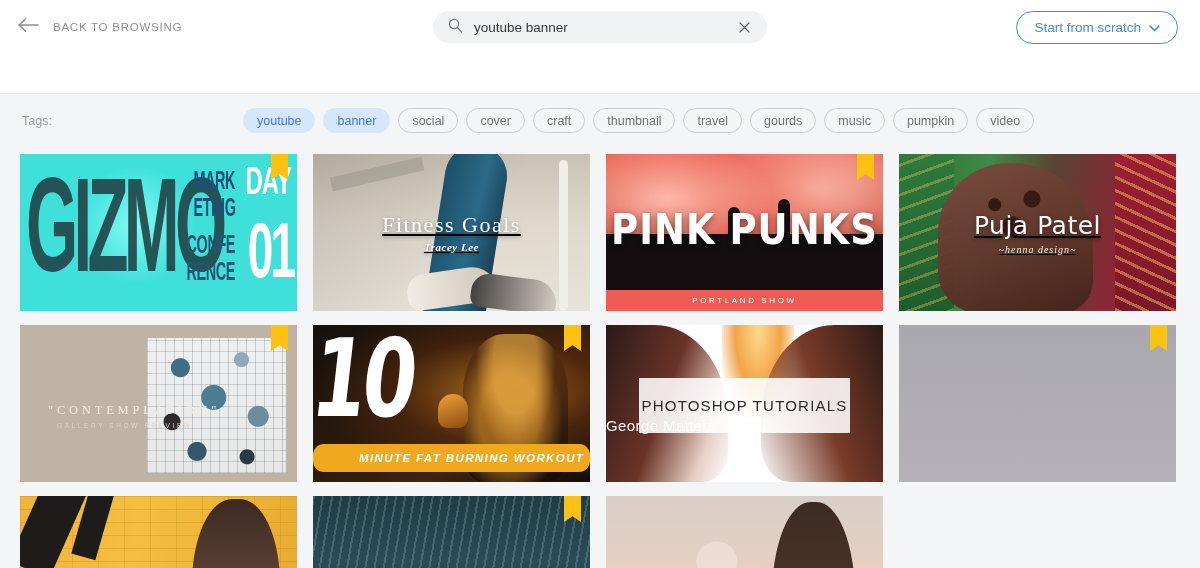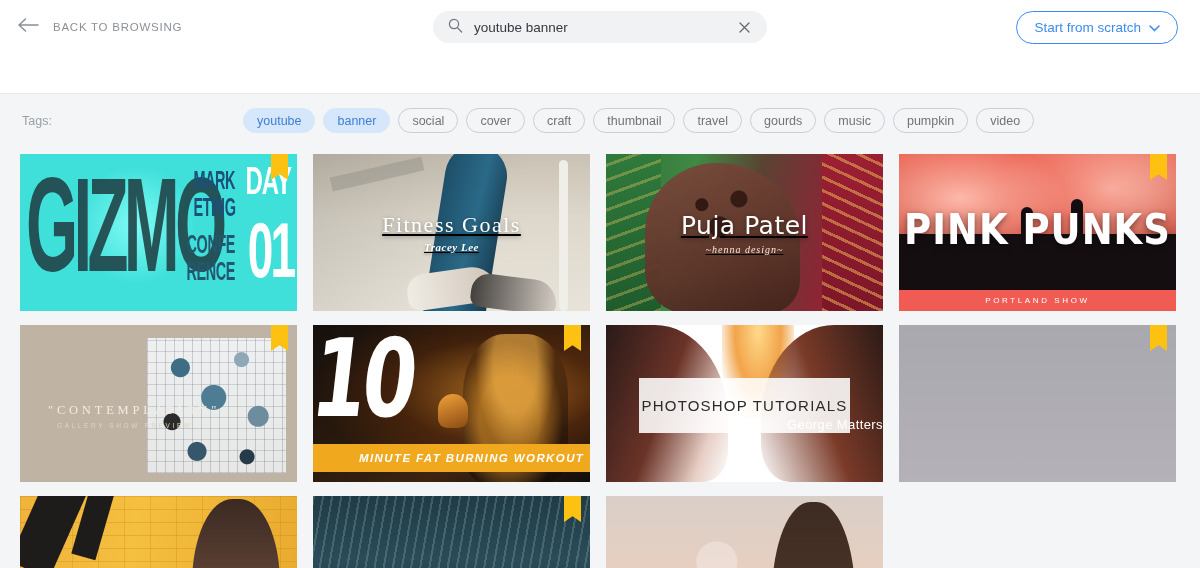--- a/index.html
+++ b/index.html
@@ -493,20 +493,21 @@
     transform: scaleX(.72) skewX(-9deg);
     transform-origin: left top;
     z-index: 4;
   }
   .workout-bar {
     position: absolute; left: 0; right: 0; bottom: 10px;
     height: 28px;
     background: #f0a81e;
     display: flex; align-items: center;
     z-index: 5;
+    border-radius: 11px;
   }
   .workout-bar span {
     color: #ffffff;
     font-size: 11.5px;
     font-weight: 700;
     font-style: italic;
     letter-spacing: 1.4px;
     margin-left: 46px;
   }
 
@@ -540,23 +541,23 @@
   .ps-title b {
     background: rgba(255,255,255,.88);
     color: #2a2a2a;
     font-weight: 400;
     font-size: 15px;
     letter-spacing: 1.2px;
     padding: 19px 3px;
   }
   .ps-sub {
     position: absolute; left: 0; right: 0; top: 92px;
-    text-align: right;
+    text-align: left;
     color: #ffffff;
-    font-size: 13px;
+    font-size: 15px;
     letter-spacing: .4px;
     z-index: 5;
   }
 
   
   .grey-obj { background: linear-gradient(180deg, #a9a8ae 0%, #b4b2b8 100%); }
   .yellow-wall {
     background:
       repeating-linear-gradient(0deg, rgba(190,140,20,.35) 0 1px, rgba(0,0,0,0) 1px 13px),
       repeating-linear-gradient(90deg, rgba(190,140,20,.3) 0 1px, rgba(0,0,0,0) 1px 26px),
@@ -686,46 +687,46 @@
       <div class="fit-shoe"></div>
       <div class="fit-shoe2"></div>
       <div class="t-center">
         <div class="fit-title">Fitness Goals</div>
         <div class="fit-sub">Tracey Lee</div>
       </div>
     </div>
   </div>
 
   <div class="card">
+    <div class="thumb punks">
+      <div class="punks-hand" style="left:44%"></div>
+      <div class="punks-hand" style="left:62%;height:52px"></div>
+      <div class="punks-crowd"></div>
+      <div class="punks-title">PINK PUNKS</div>
+      <div class="punks-bar">
+        <span>PORTLAND SHOW</span>
+      </div>
+    </div>
+    <div class="badge"></div>
+  </div>
+
+  <div class="card">
     <div class="thumb puja">
       <div class="puja-fabric2"></div>
       <div class="puja-fabric"></div>
       <div class="puja-hand"></div>
       <div class="puja-henna"></div>
       <div class="t-center">
         <div class="puja-title">Puja Patel</div>
         <div class="puja-sub">~henna design~</div>
       </div>
     </div>
   </div>
 
   <div class="card">
-    <div class="thumb punks">
-      <div class="punks-hand" style="left:44%"></div>
-      <div class="punks-hand" style="left:62%;height:52px"></div>
-      <div class="punks-crowd"></div>
-      <div class="punks-title">PINK PUNKS</div>
-      <div class="punks-bar">
-        <span>PORTLAND SHOW</span>
-      </div>
-    </div>
-    <div class="badge"></div>
-  </div>
-
-  <div class="card">
     <div class="thumb contempl">
       <div class="contempl-art"></div>
       <div class="contempl-title">"CONTEMPLATION"</div>
       <div class="contempl-sub">GALLERY SHOW PREVIEW</div>
     </div>
     <div class="badge"></div>
   </div>
 
 
   <div class="card">

